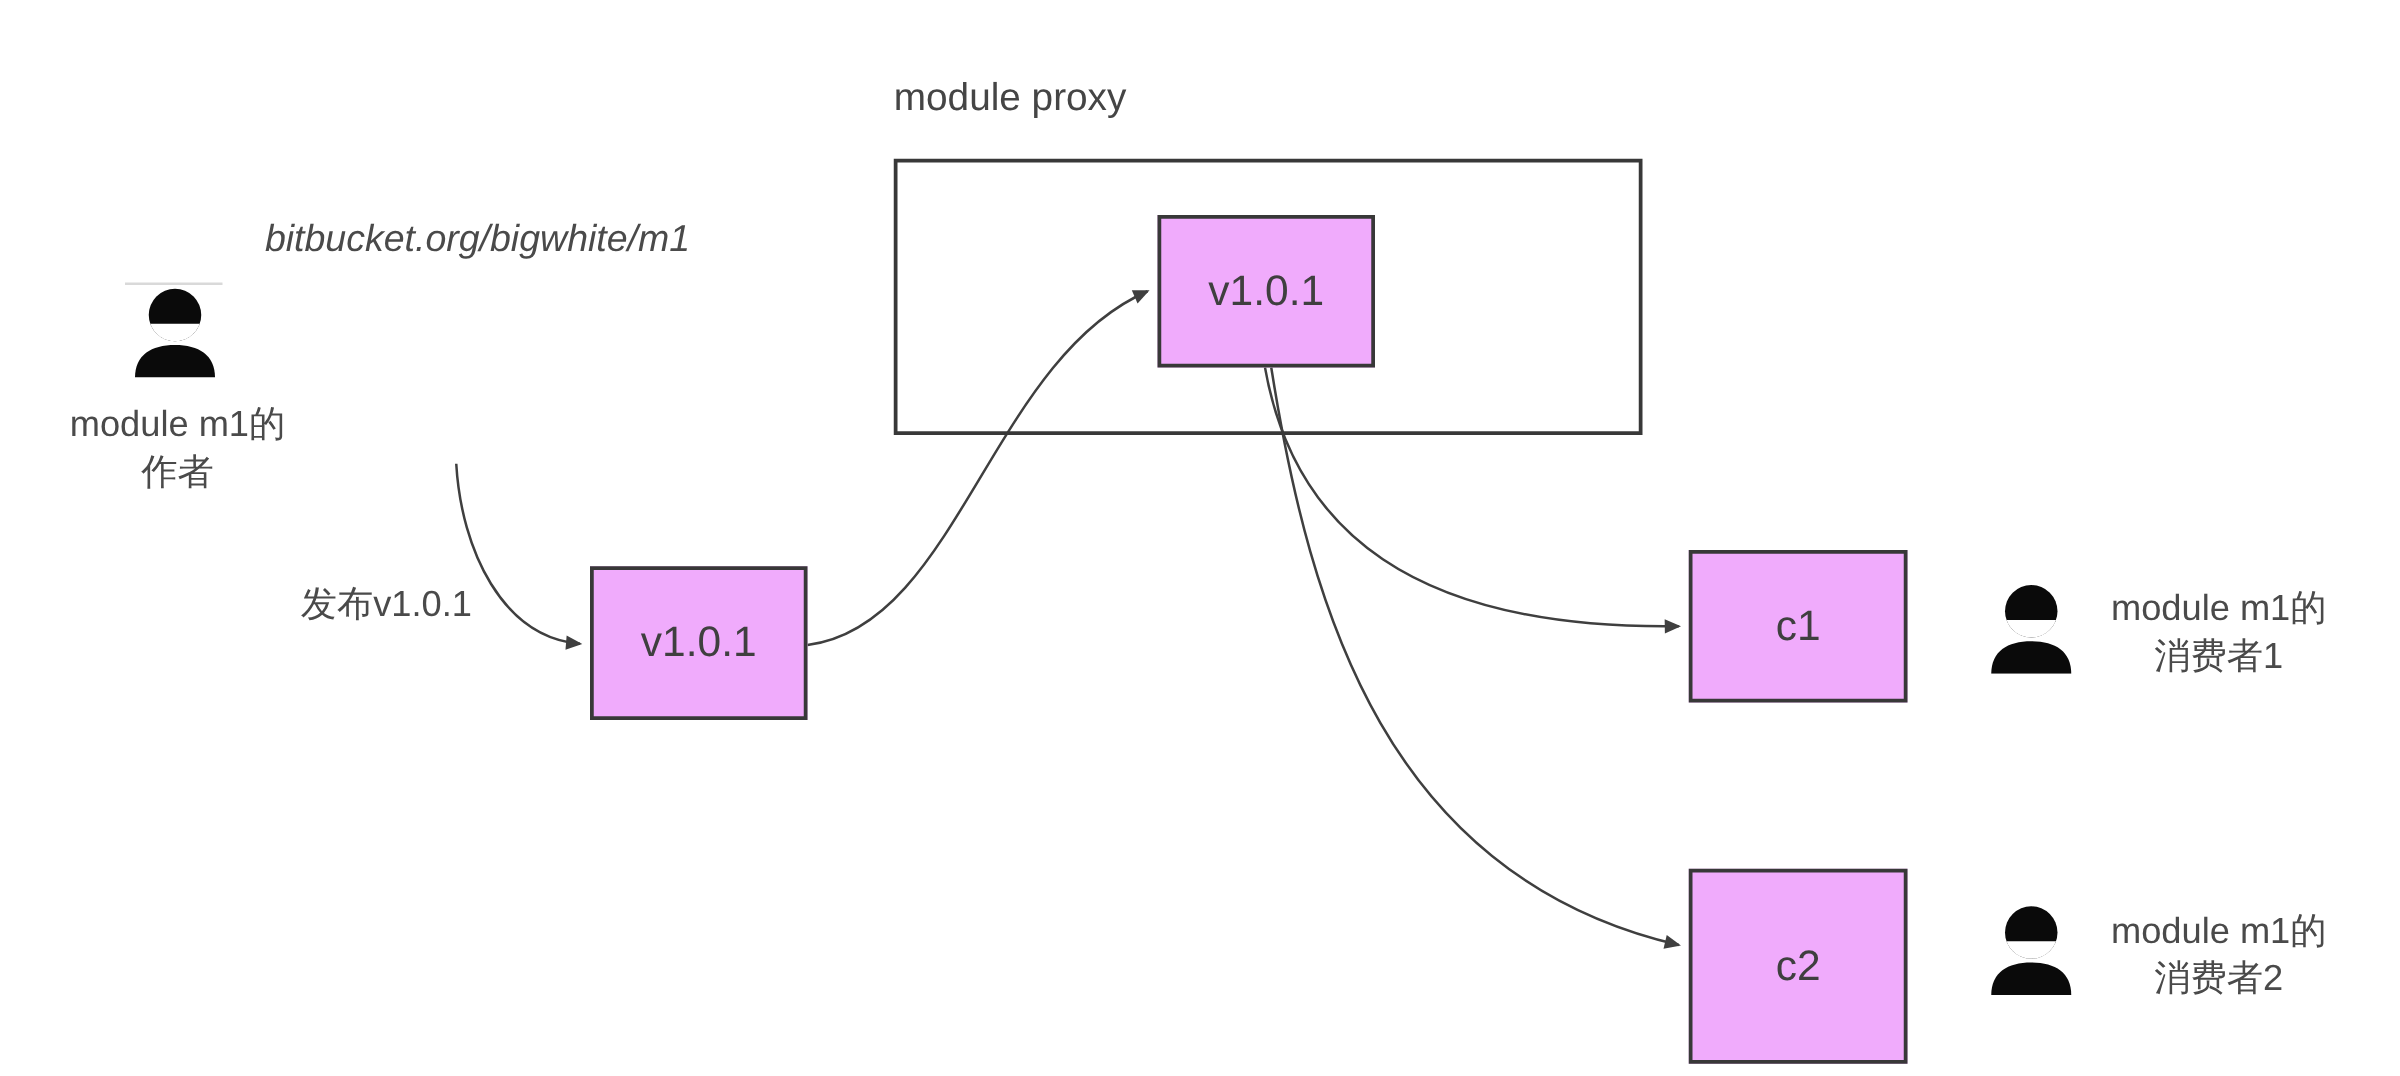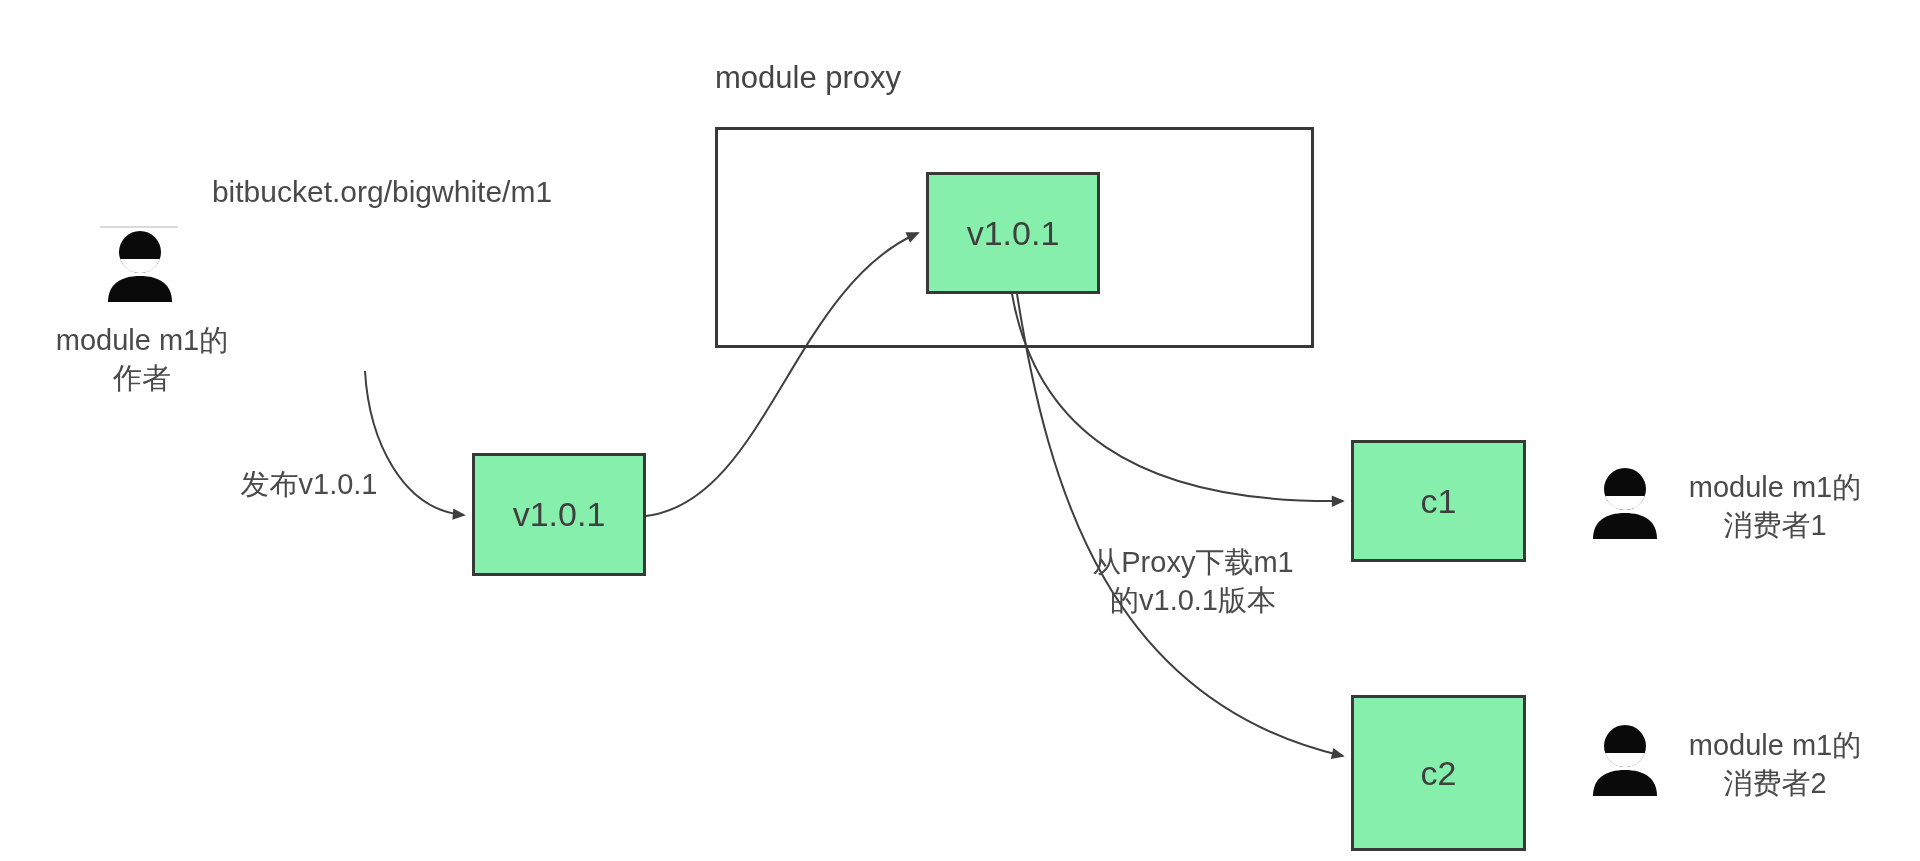--- a/index.html
+++ b/index.html
@@ -12,21 +12,21 @@
     width: 1920px;
     height: 861px;
     background: #ffffff;
     font-family: "Liberation Sans", "DejaVu Sans", sans-serif;
     color: #4a4a4a;
     overflow: hidden;
   }
   .node-box {
     position: absolute;
     border: 3px solid #383838;
-    background: #86efac;
+    background: #f0abfc;
     display: flex;
     align-items: center;
     justify-content: center;
     font-size: 34px;
     color: #3f3f3f;
     box-sizing: border-box;
   }
   .container-box {
     position: absolute;
     border: 3px solid #383838;
@@ -82,28 +82,24 @@
   <div class="node-box" style="left:926px; top:172px; width:174px; height:122px;">
     <span>v1.0.1</span>
   </div>
   <div class="node-box" style="left:1351px; top:440px; width:175px; height:122px;">
     <span>c1</span>
   </div>
   <div class="node-box" style="left:1351px; top:695px; width:175px; height:156px;">
     <span>c2</span>
   </div>
 
-  <div class="diagram-label" style="left:182px; top:173px; width:400px; font-size:30px;">bitbucket.org/bigwhite/m1</div>
+  <div class="diagram-label" style="left:182px; top:173px; width:400px; font-size:30px;font-style:italic;">bitbucket.org/bigwhite/m1</div>
 
   <div class="diagram-label" style="left:229px; top:465px; width:160px;">发布v1.0.1</div>
 
-  <div class="diagram-label" style="left:1068px; top:543px; width:250px;">
-    <span>从Proxy下载m1</span><br>
-    <span>的v1.0.1版本</span>
-  </div>
 
   <div class="hairline" style="left:100px; top:226px; width:78px;"></div>
   <svg class="person-icon" style="left:104px; top:228px;" width="72" height="74" viewBox="0 0 72 74">
     <circle cx="36" cy="24" r="21" fill="#0a0a0a"></circle>
     <path d="M 16.2 31 A 21 21 0 0 0 55.8 31 Z" fill="#ffffff"></path>
     <path d="M 4 74 C 4 56 17 48 36 48 C 55 48 68 56 68 74 Z" fill="#0a0a0a"></path>
   </svg>
   <div class="diagram-label" style="left:32px; top:321px; width:220px;">
     <span>module m1的</span><br>
     <span>作者</span>

